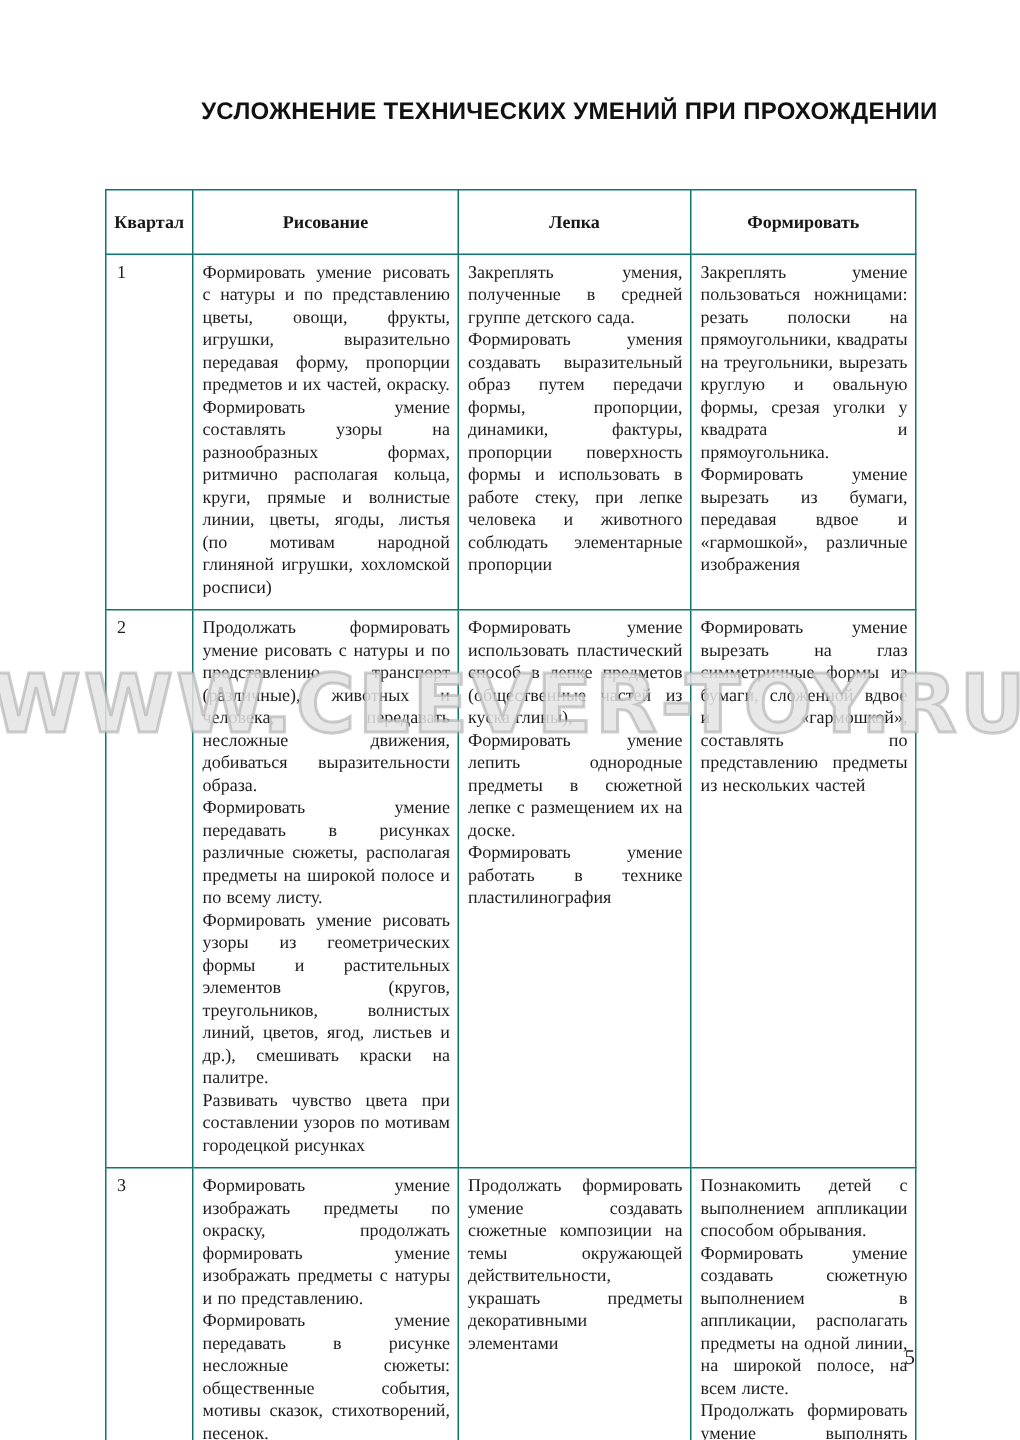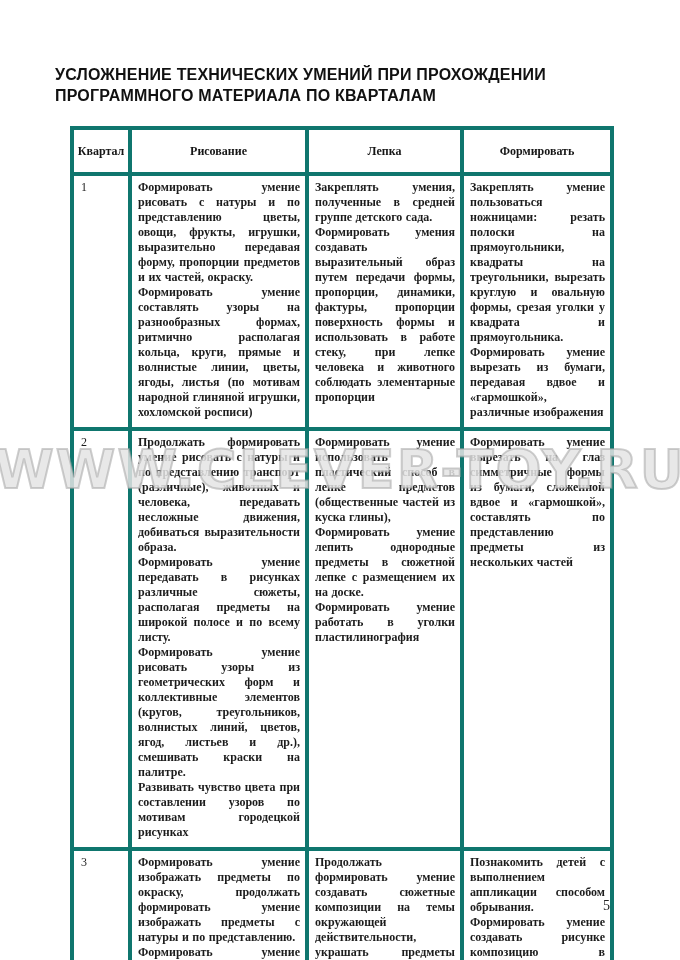--- a/index.html
+++ b/index.html
@@ -12,39 +12,39 @@
     width: 680px;
     height: 960px;
     margin: 0 auto;
     background: #ffffff;
     overflow: hidden;
     font-family: "Liberation Serif", serif;
     color: #1c1c1c;
   }
   .title {
     margin: 64px 55px 0 55px;
-    text-align: left;
+    text-align: right;
     font-family: "Liberation Sans", sans-serif;
     font-weight: 700;
     font-size: 16px;
     line-height: 21px;
     letter-spacing: 0.2px;
     color: #111111;
   }
   .program-table {
     position: absolute;
     top: 126px;
     left: 70px;
     width: 540px;
     border-collapse: collapse;
     table-layout: fixed;
   }
   .program-table th,
   .program-table td {
-    border: 4px solid #0f766e;
+    border: 1px solid #0f766e;
     vertical-align: top;
     font-size: 12px;
   }
   .program-table col.c-quarter  { width: 58px; }
   .program-table col.c-drawing  { width: 177px; }
   .program-table col.c-modeling { width: 155px; }
   .program-table col.c-applique { width: 150px; }
   .program-table th {
     font-family: "Liberation Serif", serif;
     font-weight: 700;
@@ -53,21 +53,20 @@
     height: 38px;
     padding: 2px 3px;
     color: #161616;
   }
   .quarter-cell {
     padding: 4px 2px 4px 7px;
     font-size: 12px;
   }
   .content-cell {
     padding: 4px 5px 7px 6px;
-    font-weight: bold;
   }
   .content-cell p {
     margin: 0;
     text-align: justify;
     line-height: 15px;
     word-spacing: 0.5px;
   }
   .watermark {
     position: absolute;
     top: 438px;
@@ -93,21 +92,20 @@
 </style>
 </head>
 <body>
 
 <div class="page">
 
   <div class="watermark">WWW.CLEVER-TOY.RU</div>
 
   <h1 class="title">
     <span>УСЛОЖНЕНИЕ ТЕХНИЧЕСКИХ УМЕНИЙ ПРИ ПРОХОЖДЕНИИ</span><br>
-    <span>ПРОГРАММНОГО МАТЕРИАЛА ПО КВАРТАЛАМ</span>
   </h1>
 
   <table class="program-table">
     <colgroup>
       <col class="c-quarter">
       <col class="c-drawing">
       <col class="c-modeling">
       <col class="c-applique">
     </colgroup>
     <thead>
@@ -132,45 +130,45 @@
     <td class="content-cell">
             <p>Закреплять умение пользоваться ножницами: резать полоски на прямоугольники, квадраты на треугольники, вырезать круглую и овальную формы, срезая уголки у квадрата и прямоугольника.</p>
             <p>Формировать умение вырезать из бумаги, передавая вдвое и «гармошкой», различные изображения</p>
           </td>
   </tr>
         <tr>
     <td class="quarter-cell">2</td>
     <td class="content-cell">
             <p>Продолжать формировать умение рисовать с натуры и по представлению транспорт (различные), животных и человека, передавать несложные движения, добиваться выразительности образа.</p>
             <p>Формировать умение передавать в рисунках различные сюжеты, располагая предметы на широкой полосе и по всему листу.</p>
-            <p>Формировать умение рисовать узоры из геометрических форм и коллективные элементов (кругов, треугольников, волнистых линий, цветов, ягод, листьев и др.), смешивать краски на палитре.</p>
+            <p>Формировать умение рисовать узоры из геометрических формы и растительных элементов (кругов, треугольников, волнистых линий, цветов, ягод, листьев и др.), смешивать краски на палитре.</p>
             <p>Развивать чувство цвета при составлении узоров по мотивам городецкой рисунках</p>
           </td>
     <td class="content-cell">
             <p>Формировать умение использовать пластический способ в лепке предметов (общественные частей из куска глины),</p>
             <p>Формировать умение лепить однородные предметы в сюжетной лепке с размещением их на доске.</p>
-            <p>Формировать умение работать в уголки пластилинография</p>
+            <p>Формировать умение работать в технике пластилинография</p>
           </td>
     <td class="content-cell">
             <p>Формировать умение вырезать на глаз симметричные формы из бумаги, сложенной вдвое и «гармошкой», составлять по представлению предметы из нескольких частей</p>
           </td>
   </tr>
         <tr>
     <td class="quarter-cell">3</td>
     <td class="content-cell">
             <p>Формировать умение изображать предметы по окраску, продолжать формировать умение изображать предметы с натуры и по представлению.</p>
             <p>Формировать умение передавать в рисунке несложные сюжеты: общественные события, мотивы сказок, стихотворений, песенок.</p>
             <p>Формировать умение составлять узоры по мотивам гжельской росписи</p>
           </td>
     <td class="content-cell">
             <p>Продолжать формировать умение создавать сюжетные композиции на темы окружающей действительности, украшать предметы декоративными элементами</p>
           </td>
     <td class="content-cell">
             <p>Познакомить детей с выполнением аппликации способом обрывания.</p>
-            <p>Формировать умение создавать рисунке композицию в аппликации, располагать предметы на одной линии, на широкой полосе, на всем листе.</p>
+            <p>Формировать умение создавать сюжетную выполнением в аппликации, располагать предметы на одной линии, на широкой полосе, на всем листе.</p>
             <p>Продолжать формировать умение выполнять коллективные аппликации</p>
           </td>
   </tr>
       </tbody>
   </table>
 
   <div class="page-number">5</div>
 
 </div>
 

